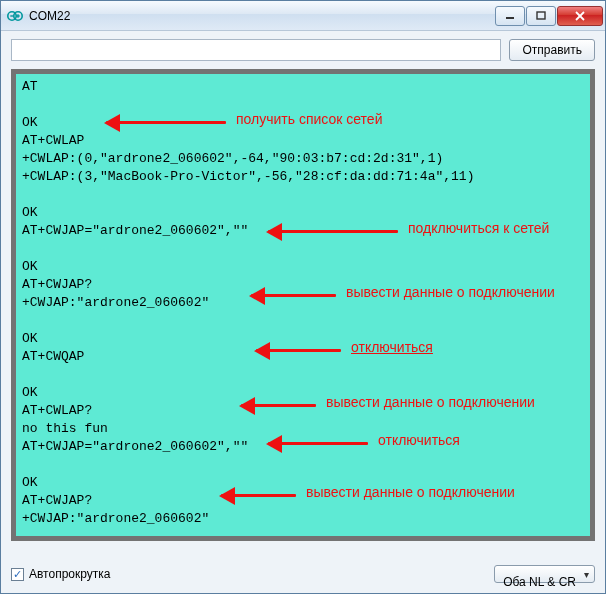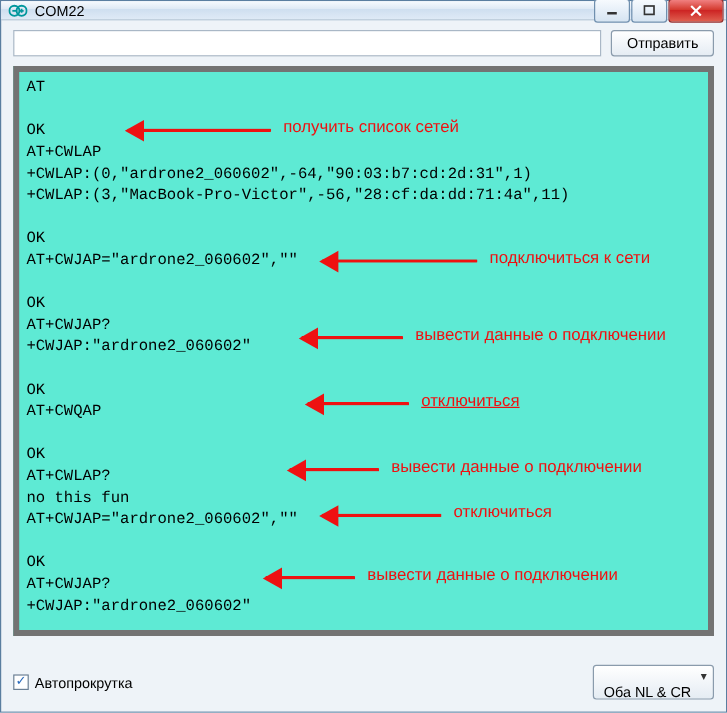--- a/index.html
+++ b/index.html
@@ -15,21 +15,21 @@
   }
   .window {
     border: 1px solid #5a7ea0;
     width: 606px;
     height: 594px;
     display: flex;
     flex-direction: column;
     background: #eef3f8;
   }
   .titlebar {
-    height: 16px;
+    height: 30px;
     background: linear-gradient(#f6fafe, #dde8f4 45%, #cfdff0 46%, #dfeaf6);
     display: flex;
     align-items: center;
     padding: 0 2px 0 6px;
     border-bottom: 1px solid #b7c7d8;
   }
   .app-icon {
     width: 16px; height: 16px;
     margin-right: 6px;
     display: inline-flex;
@@ -152,21 +152,21 @@
     display: inline-flex;
     align-items: center;
     justify-content: center;
   }
   .checkmark {
     color: #2a6bbd;
     font-size: 11px;
     line-height: 1;
   }
   .select {
-    height: 29px;
+    height: 18px;
     border: 1px solid #8a9bac;
     border-radius: 3px;
     background: linear-gradient(#fff,#e5ecf3);
     padding: 16px 18px 0 8px;
     font-size: 12px;
     position: relative;
     display: inline-flex;
     align-items: center;
     min-width: 100px;
   }
@@ -248,21 +248,21 @@
 +CWJAP:"ardrone2_060602"
 
 OK</div>
     <div class="overlay" id="overlay">
         <div class="annot" style="top: 37px; left: 0px; right: 0px;">
           <div class="arrow" style="position: absolute; left: 90px; width: 120px; top: 10px;"></div>
           <div class="annot-text" style="position: absolute; left: 220px; top: 0px;">получить список сетей</div>
         </div>
         <div class="annot" style="top: 146px; left: 0px; right: 0px;">
           <div class="arrow" style="position: absolute; left: 252px; width: 130px; top: 10px;"></div>
-          <div class="annot-text" style="position: absolute; left: 392px; top: 0px;">подключиться к сети</div>
+          <div class="annot-text" style="position: absolute; left: 392px; top: 0px;">подключиться к сетей</div>
         </div>
         <div class="annot" style="top: 210px; left: 0px; right: 0px;">
           <div class="arrow" style="position: absolute; left: 235px; width: 85px; top: 10px;"></div>
           <div class="annot-text" style="position: absolute; left: 330px; top: 0px;">вывести данные о подключении</div>
         </div>
         <div class="annot" style="top: 265px; left: 0px; right: 0px;">
           <div class="arrow" style="position: absolute; left: 240px; width: 85px; top: 10px;"></div>
           <div class="annot-text" style="position: absolute; left: 335px; top: 0px; text-decoration: underline;">отключиться</div>
         </div>
         <div class="annot" style="top: 320px; left: 0px; right: 0px;">

